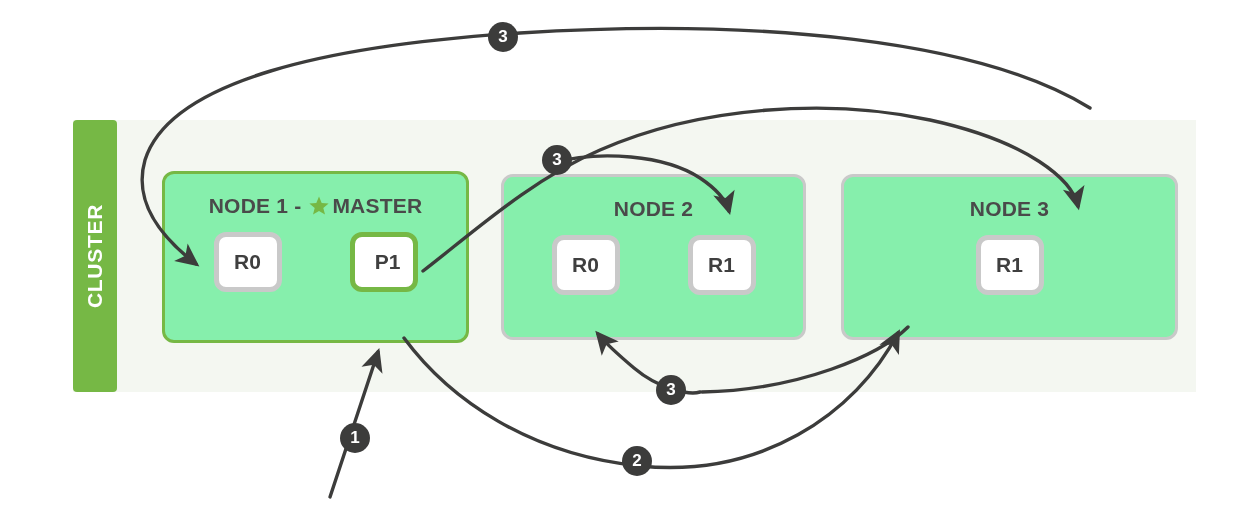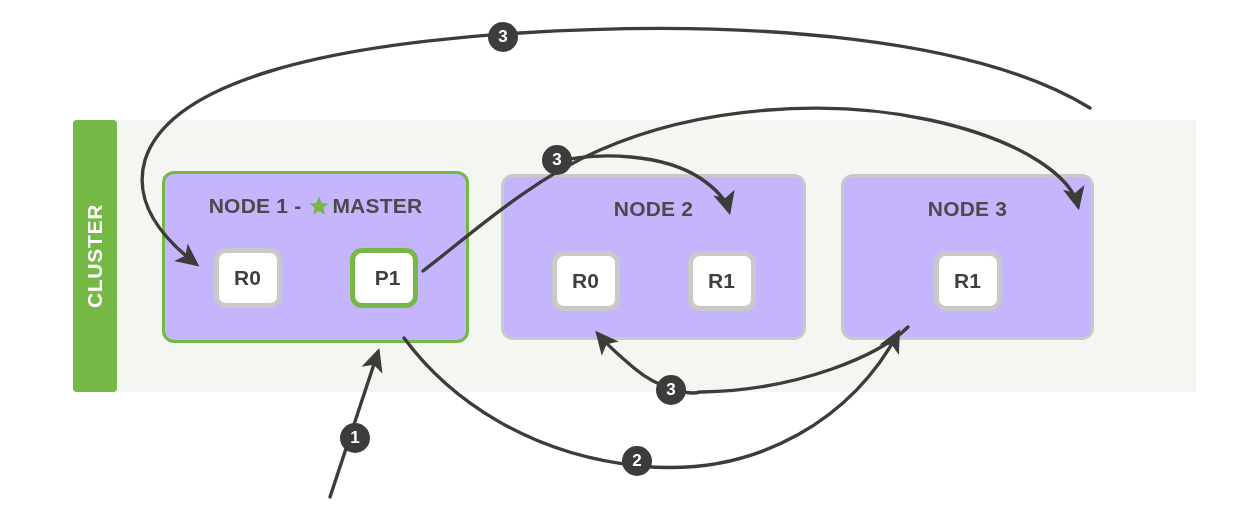--- a/index.html
+++ b/index.html
@@ -51,21 +51,21 @@
   .cluster-tab-label {
     color: #ffffff;
     font-size: 21px;
     font-weight: bold;
     letter-spacing: 0.7px;
     transform: rotate(-90deg);
     white-space: nowrap;
   }
   .node {
     position: absolute;
-    background: #c4b5fd;
+    background: #86efac;
     border: 3px solid #c9c9c9;
     border-radius: 12px;
     z-index: 3;
     box-sizing: border-box;
   }
   .node.master {
     border-color: #76b845;
   }
   .node-title {
     position: absolute;
@@ -79,21 +79,21 @@
     letter-spacing: 0.2px;
     white-space: nowrap;
   }
   .star-icon {
     display: inline-block;
     vertical-align: -2px;
     margin: 0 3px 0 2px;
   }
   .shards {
     position: absolute;
-    top: 74px;
+    top: 58px;
     left: 0;
     right: 0;
     display: flex;
     justify-content: center;
     gap: 68px;
   }
   .shard {
     width: 68px;
     height: 60px;
     border: 5px solid #c9c9c9;
@@ -153,21 +153,21 @@
   <div class="node" style="left:501px; top:174px; width:305px; height:166px;">
     <div class="node-title">
       <span>NODE 2</span>
     </div>
     <div class="shards">
       <div class="shard">R0</div>
       <div class="shard">R1</div>
     </div>
   </div>
 
-  <div class="node" style="left:841px; top:174px; width:253px; height:166px;">
+  <div class="node" style="left:841px; top:174px; width:337px; height:166px;">
     <div class="node-title">
       <span>NODE 3</span>
     </div>
     <div class="shards">
       <div class="shard">R1</div>
     </div>
   </div>
 
   <svg id="arrows" viewBox="0 0 1235 524">
     <defs>

